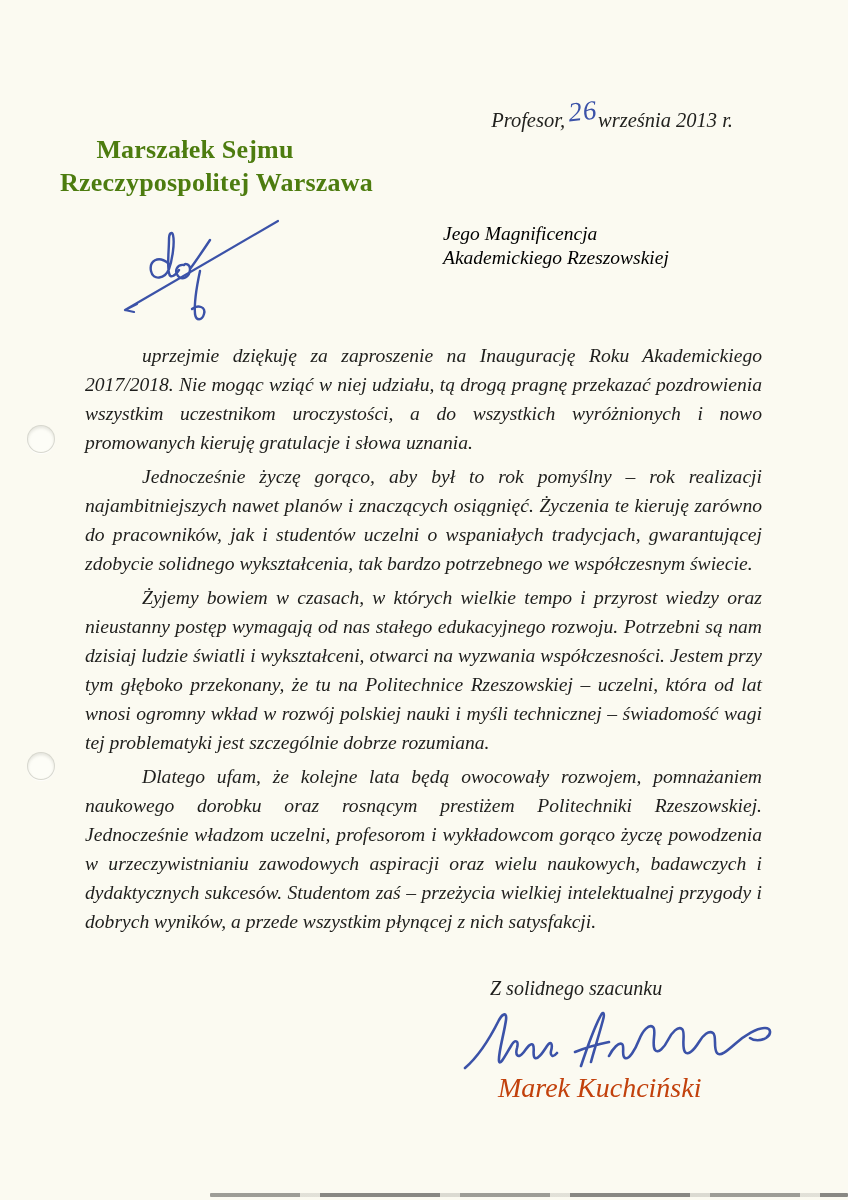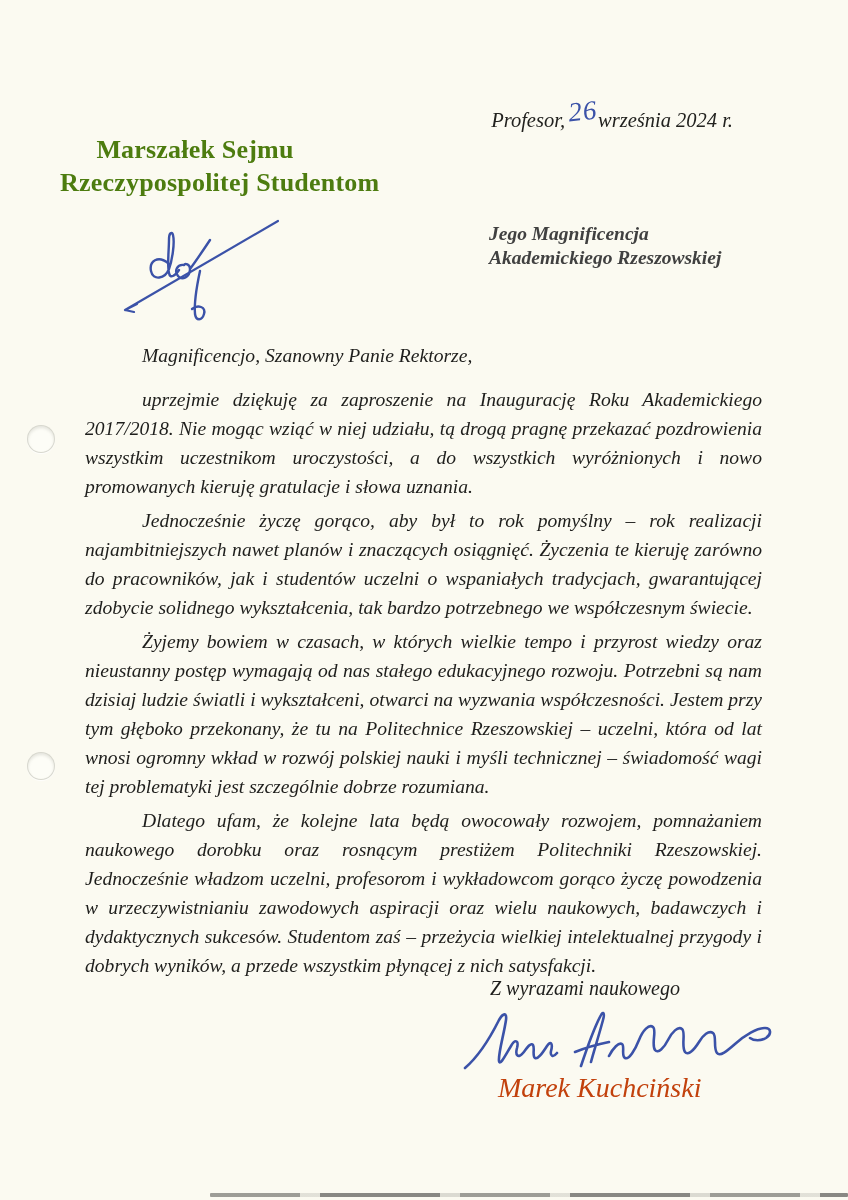--- a/index.html
+++ b/index.html
@@ -31,22 +31,22 @@
     position: absolute; top: 133px; left: 60px; width: 270px;
     text-align: center; color: #4d7c0f;
     font-family: "Liberation Serif", serif;
     font-weight: bold; letter-spacing: 0.2px;
   }
   .letterhead .lh1 { font-size: 26px; line-height: 33px; }
   .letterhead .lh2 { font-size: 26px; line-height: 33px; white-space: nowrap; }
   
   .addressee {
     position: absolute; top: 222px; left: 443px;
-    font-style: italic; font-weight: bold;
-    font-size: 19.5px; line-height: 23.5px; color: #404040; margin-left: 46px;
+    font-style: italic; font-weight: normal;
+    font-size: 19.5px; line-height: 23.5px; color: #000000;
   }
   
   .body-text {
     position: absolute; top: 341px; left: 85px; width: 677px;
     font-style: italic; font-size: 19.6px; line-height: 29px;
     color: #1e1e1c;
   }
   .salutation { margin: 0 0 15px 0; text-indent: 57px; }
   .body-par {
     margin: 0 0 5px 0;
@@ -86,50 +86,49 @@
     border-radius: 1px;
   }
   svg { overflow: visible; }
 </style>
 </head>
 <body>
 
 <div class="page" style="background: rgb(251, 250, 241);">
 
   <div class="date-line">
-    <span>Profesor,</span><span class="hand-day ink-text" style="color: rgb(59, 82, 168);">26</span><span>września 2024 r.</span>
+    <span>Profesor,</span><span class="hand-day ink-text" style="color: rgb(59, 82, 168);">26</span><span>września 2013 r.</span>
   </div>
 
   <div class="letterhead">
     <div class="lh1">Marszałek Sejmu</div>
-    <div class="lh2">Rzeczypospolitej Studentom</div>
+    <div class="lh2">Rzeczypospolitej Warszawa</div>
   </div>
 
   <svg class="annotation-svg" width="180" height="120" viewBox="0 0 180 120" fill="none">
     <path class="ink-stroke" stroke="#3b52a8" stroke-width="2.4" stroke-linecap="round" fill="none" d="M60,50 C50,42 41,48 43,58 C45,68 57,66 61,56 C64,48 67,30 65,22 C64,18 61,20 61,26 C61,38 59,52 61,60 C62,66 67,63 71,57"></path>
     <path class="ink-stroke" stroke="#3b52a8" stroke-width="2.4" stroke-linecap="round" fill="none" d="M76,52 C69,51 66,58 70,63 C74,68 82,64 82,56 C82,51 77,50 76,52 M82,56 C88,48 96,36 102,27"></path>
     <path class="ink-stroke" stroke="#3b52a8" stroke-width="2.4" stroke-linecap="round" fill="none" d="M92,58 C89,72 86,90 87,101 C88,108 94,108 96,101 C98,94 90,91 84,96"></path>
     <path class="ink-stroke" stroke="#3b52a8" stroke-width="2.2" stroke-linecap="round" fill="none" d="M170,8 L17,97 M17,97 L29,91 M17,97 L26,99"></path>
   </svg>
   <span class="hidden-sem">do</span>
 
   <div class="addressee">
     <div>Jego Magnificencja</div>
     <div>Akademickiego Rzeszowskiej</div>
   </div>
 
   <div class="body-text">
-    <div class="salutation">Magnificencjo, Szanowny Panie Rektorze,</div>
     <p class="body-par">uprzejmie dziękuję za zaproszenie na Inaugurację Roku Akademickiego 2017/2018. Nie mogąc wziąć w niej udziału, tą drogą pragnę przekazać pozdrowienia wszystkim uczestnikom uroczystości, a do wszystkich wyróżnionych i nowo promowanych kieruję gratulacje i słowa uznania.</p>
     <p class="body-par">Jednocześnie życzę gorąco, aby był to rok pomyślny – rok realizacji najambitniejszych nawet planów i znaczących osiągnięć. Życzenia te kieruję zarówno do pracowników, jak i studentów uczelni o wspaniałych tradycjach, gwarantującej zdobycie solidnego wykształcenia, tak bardzo potrzebnego we współczesnym świecie.</p>
     <p class="body-par">Żyjemy bowiem w czasach, w których wielkie tempo i przyrost wiedzy oraz nieustanny postęp wymagają od nas stałego edukacyjnego rozwoju. Potrzebni są nam dzisiaj ludzie światli i wykształceni, otwarci na wyzwania współczesności. Jestem przy tym głęboko przekonany, że tu na Politechnice Rzeszowskiej – uczelni, która od lat wnosi ogromny wkład w rozwój polskiej nauki i myśli technicznej – świadomość wagi tej problematyki jest szczególnie dobrze rozumiana.</p>
     <p class="body-par">Dlatego ufam, że kolejne lata będą owocowały rozwojem, pomnażaniem naukowego dorobku oraz rosnącym prestiżem Politechniki Rzeszowskiej. Jednocześnie władzom uczelni, profesorom i wykładowcom gorąco życzę powodzenia w urzeczywistnianiu zawodowych aspiracji oraz wielu naukowych, badawczych i dydaktycznych sukcesów. Studentom zaś – przeżycia wielkiej intelektualnej przygody i dobrych wyników, a przede wszystkim płynącej z nich satysfakcji.</p>
   </div>
 
-  <div class="closing">Z wyrazami naukowego</div>
+  <div class="closing">Z solidnego szacunku</div>
 
   <svg class="signature-svg" width="312" height="78" viewBox="0 0 312 78" fill="none">
     <path class="ink-stroke" stroke="#3b52a8" stroke-width="2.6" stroke-linecap="round" fill="none" d="M2,64 C16,52 28,32 36,16 C40,9 44,8 43,16 C41,30 35,50 36,57 C37,62 42,52 48,42 C52,35 56,36 54,44 C52,51 55,55 60,49 C64,44 68,38 70,41 C72,44 69,52 72,54 C75,56 80,48 84,42 C88,36 90,40 88,47 C87,52 90,54 94,49"></path>
     <path class="ink-stroke" stroke="#3b52a8" stroke-width="2.6" stroke-linecap="round" fill="none" d="M118,62 C124,44 132,22 138,11 C140,7 142,9 140,16 C136,31 130,50 128,58 M112,48 C122,44 136,40 146,38"></path>
     <path class="ink-stroke" stroke="#3b52a8" stroke-width="2.6" stroke-linecap="round" fill="none" d="M146,52 C150,44 156,38 159,40 C162,42 158,52 162,54 C166,56 172,46 176,36 C180,26 186,20 190,23 C194,26 188,40 192,46 C195,50 201,44 205,36 C209,28 215,22 219,25 C223,28 218,42 222,48 C225,52 231,46 236,38 C240,31 246,26 250,29 C254,32 250,44 254,49 C257,53 264,47 272,40 C282,31 294,24 302,24 C308,24 309,30 303,34 C298,37 291,37 287,34"></path>
   </svg>
 
   <div class="signer">Marek Kuchciński</div>
 
   <div class="punch-hole hole-1"></div>

